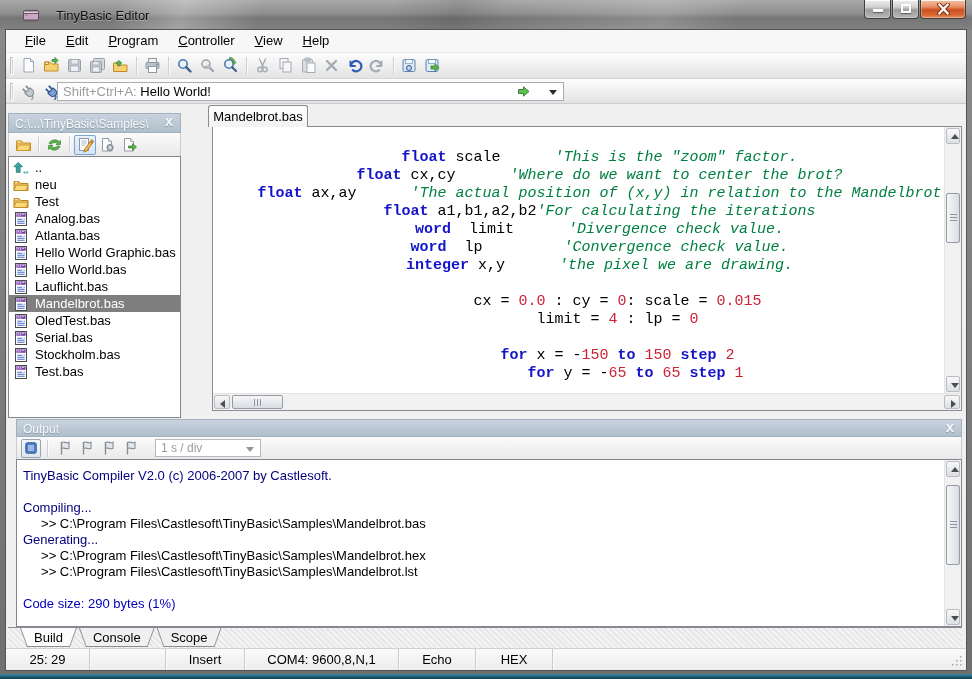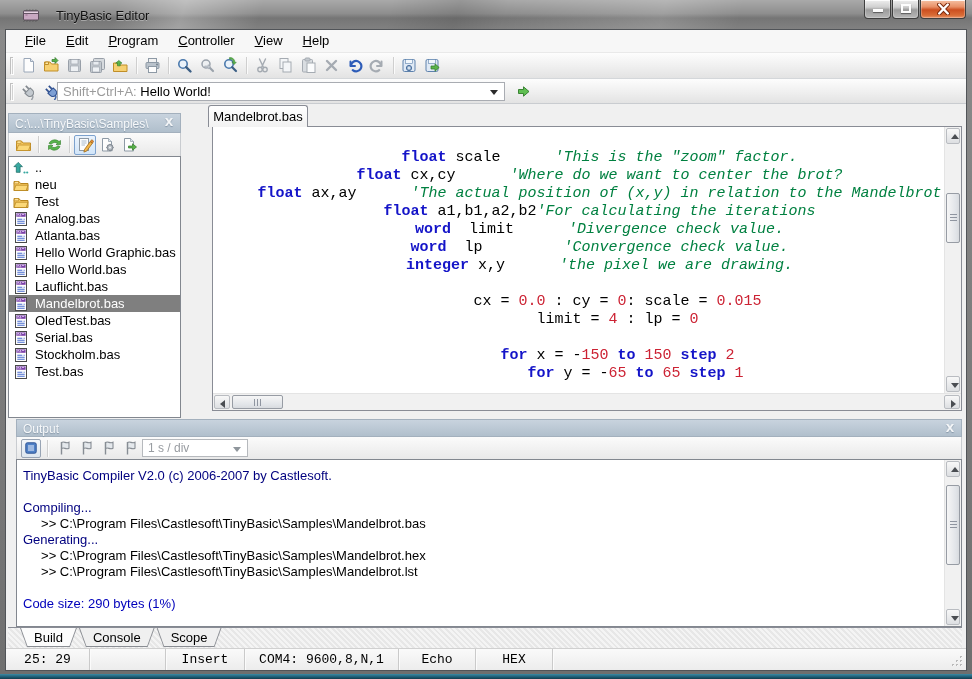--- a/index.html
+++ b/index.html
@@ -42,21 +42,21 @@
 .menu-item{padding:3px 10px;color:#000;}
 .menu-item::first-letter{text-decoration:underline;}
 .toolbar{position:absolute;left:0;right:0;display:flex;align-items:center;
   background:linear-gradient(#fdfdfd,#efefef 55%,#e3e3e3);border-bottom:1px solid #d4d7da;}
 .toolbar1{top:23px;height:26px;padding-left:2px;}
 .toolbar2{top:49px;height:25px;padding-left:2px;border-bottom:1px solid #c9ccd0;}
 .gripper{width:3px;height:17px;margin:0 4px 0 2px;background:#d2d2d2;
   box-shadow:inset 1px 1px 0 #f9f9f9, 1px 1px 0 #fdfdfd;border:1px solid #c0c0c0;border-right:none;border-bottom:none;}
 .tb-btn{width:23px;height:22px;display:flex;align-items:center;justify-content:center;flex:none;}
 .tb-sep{width:1px;height:17px;background:#cfcfcf;box-shadow:1px 0 0 #fbfbfb;margin:0 4px;flex:none;}
-.combo{position:absolute;left:51px;top:3px;width:448px;height:19px;background:#fff;
+.combo{position:absolute;left:51px;top:3px;width:507px;height:19px;background:#fff;
   border:1px solid #a9acb2;font-size:13px;line-height:17px;padding-left:5px;white-space:pre;overflow:hidden;}
 .combo .pfx{color:#9b9b9b;}
 .combo-arrow{position:absolute;right:6px;top:7px;width:0;height:0;
   border-left:4px solid transparent;border-right:4px solid transparent;border-top:5px solid #2b2b2b;}
 .go-btn{position:absolute;left:507px;top:3px;width:20px;height:19px;display:flex;align-items:center;justify-content:center;}
 
 .left-panel{position:absolute;left:2px;top:83px;width:173px;height:305px;}
 .lp-header{height:20px;background:linear-gradient(#c8d3de,#b0bfcc);border:1px solid #a3b0bd;
   color:#f6f8fa;font-size:12px;padding:3px 0 0 6px;position:relative;white-space:pre;
   text-shadow:0 1px 1px rgba(90,110,130,.5);}
@@ -114,21 +114,21 @@
   background:repeating-linear-gradient(90deg,#8f95a0 0 1px,rgba(0,0,0,0) 1px 3px);}
 
 .output-panel{position:absolute;left:10px;top:389px;right:4px;height:208px;}
 .op-header{height:18px;background:linear-gradient(#c8d3de,#b0bfcc);border:1px solid #a3b0bd;
   color:#f6f8fa;font-size:12px;padding:2px 0 0 6px;position:relative;
   text-shadow:0 1px 1px rgba(90,110,130,.5);}
 .op-toolbar{height:22px;display:flex;align-items:center;background:linear-gradient(#fbfbfb,#e9e9e9);
   padding-left:3px;border-left:1px solid #c9ccd0;border-right:1px solid #c9ccd0;}
 .op-sqbtn{width:20px;height:19px;border:1px solid #98a4b4;border-radius:2px;margin-left:1px;
   background:linear-gradient(#f2f6fa,#dde6ef);display:flex;align-items:center;justify-content:center;flex:none;}
-.op-combo{position:relative;width:106px;height:18px;background:#fff;
+.op-combo{position:relative;width:106px;height:18px;margin-left:13px;background:#fff;
   border:1px solid #b6b9bd;font-size:12px;line-height:16px;color:#989ca1;padding-left:5px;white-space:pre;}
 .op-combo .combo-arrow{border-top-color:#8f969c;top:7px;}
 .op-box{position:absolute;left:0;right:0;top:40px;bottom:0;background:#fff;border:1px solid #82878f;
   overflow:hidden;padding-top:8px;}
 .op-line{height:16px;font-size:13px;line-height:16px;white-space:pre;padding-left:6px;}
 .op-line.hdr{color:#00007f;}
 .op-line.info{color:#0000bb;}
 .op-vscroll{position:absolute;right:0;top:0;width:17px;bottom:0;background:#f1f1f1;border-left:1px solid #e4e4e4;}
 .op-vscroll .sb-up{left:1px;right:1px;top:1px;height:16px;}
 .op-vscroll .sb-dn{left:1px;right:1px;bottom:1px;height:16px;}
@@ -140,21 +140,21 @@
 .btab .tb-shape{position:absolute;inset:0;background:#8a8d93;
   clip-path:polygon(0 0,100% 0,calc(100% - 7px) 100%,7px 100%);}
 .btab .tb-fill{position:absolute;inset:0;background:#f0f0f0;
   clip-path:polygon(1px 0,calc(100% - 1px) 0,calc(100% - 7.5px) calc(100% - 1px),7.5px calc(100% - 1px));}
 .btab.active .tb-fill{background:#fcfcfc;}
 .btab .tb-label{position:relative;padding:2px 8px 0 8px;display:block;}
 .statusbar{position:absolute;left:0;right:0;top:618px;height:22px;
   background:linear-gradient(#fafafa,#ececec);border-top:1px solid #d0d0d0;display:flex;
   font-size:13px;align-items:center;}
 .sb-panel{height:100%;display:flex;align-items:center;justify-content:center;
-  border-right:1px solid #cacaca;box-shadow:1px 0 0 #fbfbfb;color:#000;font-family:Liberation Mono, monospace;}
+  border-right:1px solid #cacaca;box-shadow:1px 0 0 #fbfbfb;color:#000;}
 .sb-p1{width:84px;}.sb-p2{width:76px;}.sb-p3{width:79px;}.sb-p4{width:154px;}
 .sb-p5{width:77px;}.sb-p6{width:77px;}.sb-p7{flex:1;border-right:none;box-shadow:none;position:relative;}
 .size-grip{position:absolute;right:2px;bottom:2px;width:13px;height:13px;}
 </style>
 </head>
 <body>
 
 <div class="window">
   <div class="titlebar">
     <span class="app-icon">

